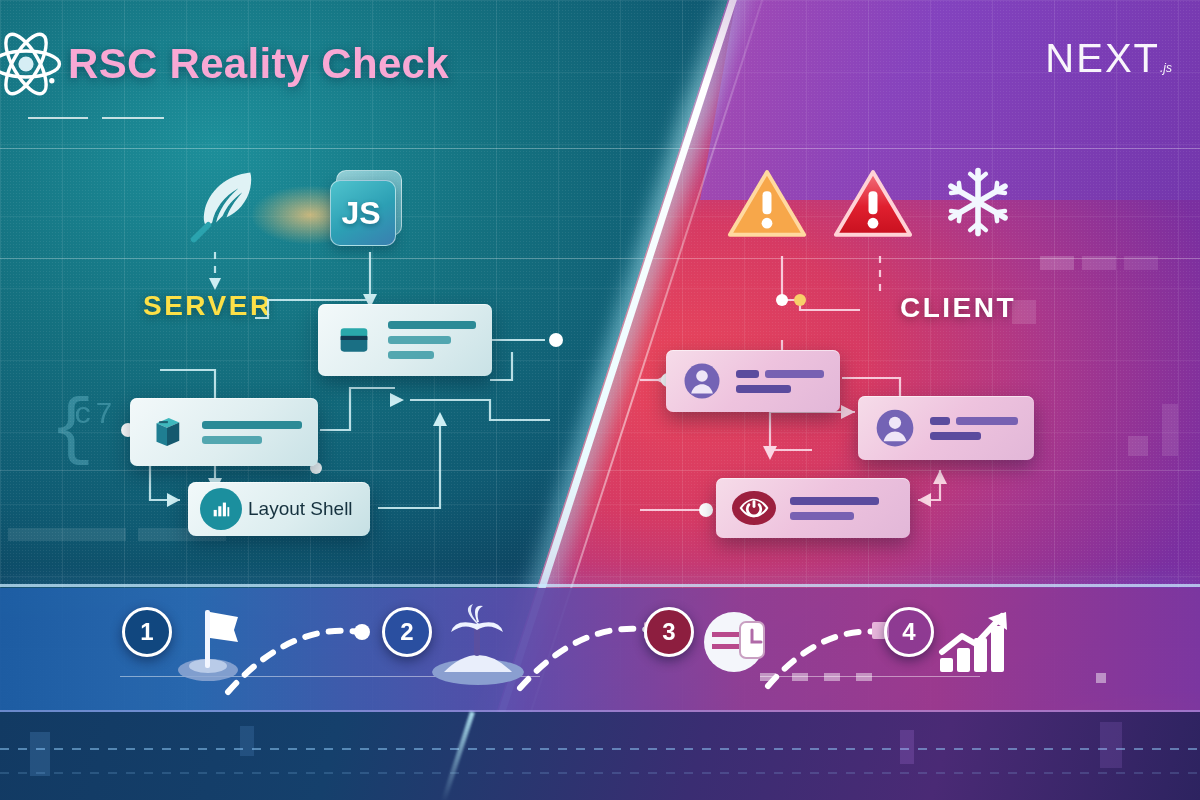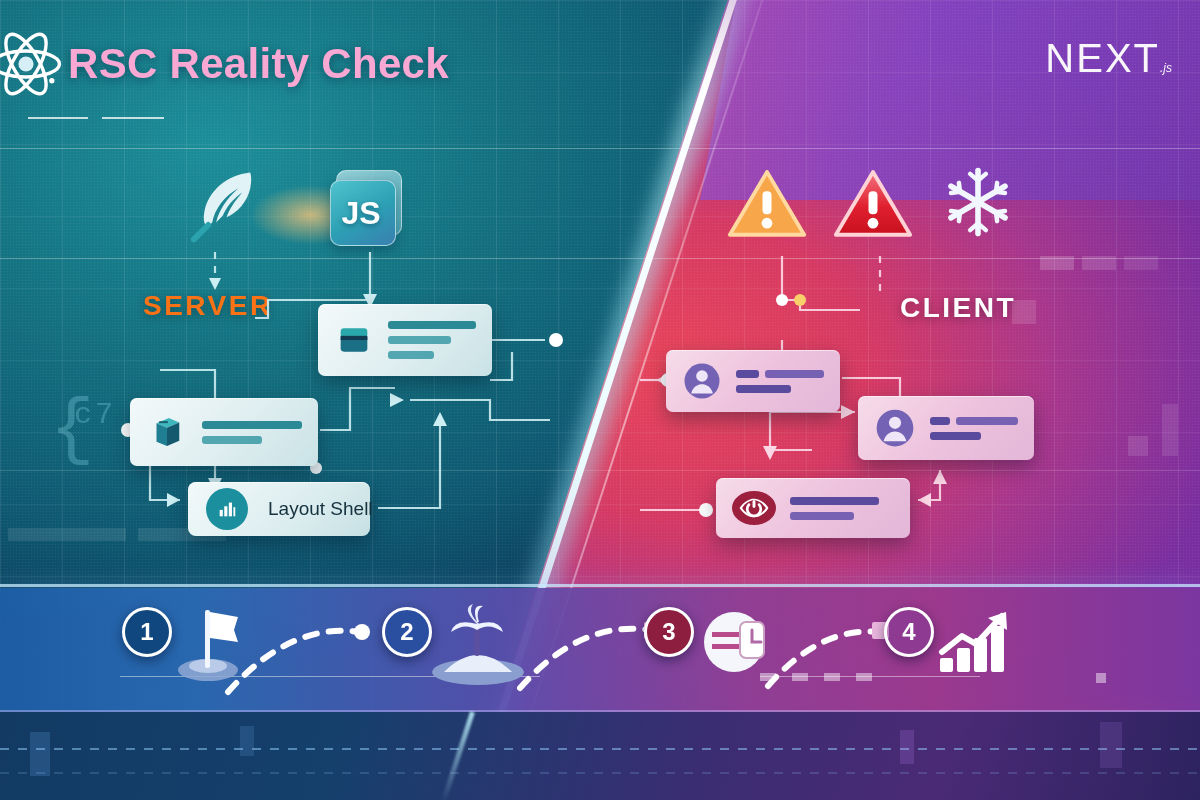--- a/index.html
+++ b/index.html
@@ -86,21 +86,21 @@
     font-size:40px; font-weight:300; letter-spacing:2px;
     font-family:"Liberation Sans", sans-serif; opacity:.95;
   }
   .nextjs .sfx { font-size:12px; letter-spacing:0; vertical-align:baseline;font-style:italic; }
 
   
   .side-label {
     position:absolute; font-size:28px; font-weight:bold; letter-spacing:2.5px; color:#ffffff;
     text-shadow:0 2px 9px rgba(0,0,0,.35);
   }
-  .side-label.server { left:143px; top:290px; color:#f97316; }
+  .side-label.server { left:143px; top:290px; color:#fde047; }
   .side-label.client { left:900px; top:292px; }
 
   
   .icon-abs { position:absolute; }
 
   
   .card {
     position:absolute; border-radius:7px;
     display:flex; align-items:center; gap:14px; padding:0 16px;
     box-shadow:0 8px 20px rgba(0,20,40,.35), 0 1px 0 rgba(255,255,255,.55) inset;
@@ -108,21 +108,21 @@
   .card.srv { background:linear-gradient(135deg,#f3f9fa 0%,#dfeef0 55%,#c9e2e6 100%); }
   .card.cli { background:linear-gradient(135deg,#f6dce9 0%,#eec3de 50%,#e2b7d8 100%); }
   .bars { display:flex; flex-direction:column; gap:7px; flex:1; }
   .bar { height:8px; border-radius:3px; }
   .card.srv .bar { background:#2b8a96; }
   .card.srv .bar.dim { background:#3a9aa4; opacity:.85; }
   .card.cli .bar { background:#5b4b9e; }
   .card.cli .bar.dim { background:#6a57ad; opacity:.9; }
 
   .lbl-card {
-    position:absolute; border-radius:8px; display:flex; align-items:center; gap:20px; padding:0 18px;
+    position:absolute; border-radius:8px; display:flex; align-items:center; gap:6px; padding:0 12px;
     background:linear-gradient(135deg,#f2f9fa 0%,#dcedef 60%,#c6e0e4 100%);
     box-shadow:0 8px 20px rgba(0,20,40,.35), 0 1px 0 rgba(255,255,255,.6) inset;
   }
   .lbl-card .txt { font-size:19px; color:#16323f; font-weight:400; white-space:nowrap; }
 
   .circ-icon { width:42px; height:42px; border-radius:50%; display:flex; align-items:center; justify-content:center; flex:0 0 auto; }
   .circ-icon.teal { background:#1b8f9e; }
   .circ-icon.maroon { background:#9c1f3e; }
 
   

